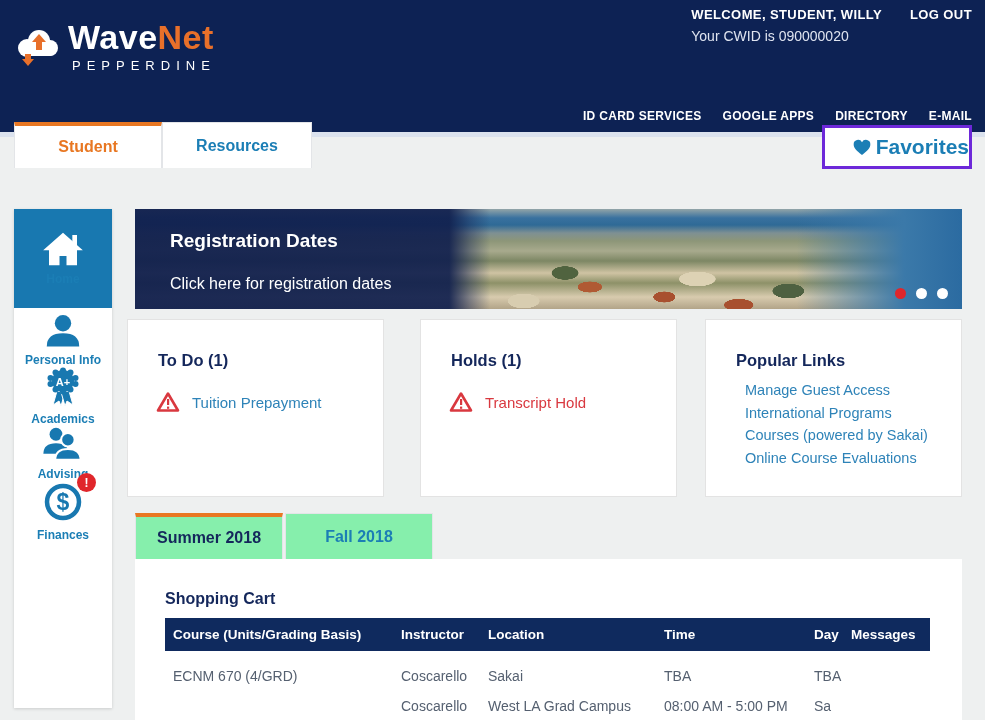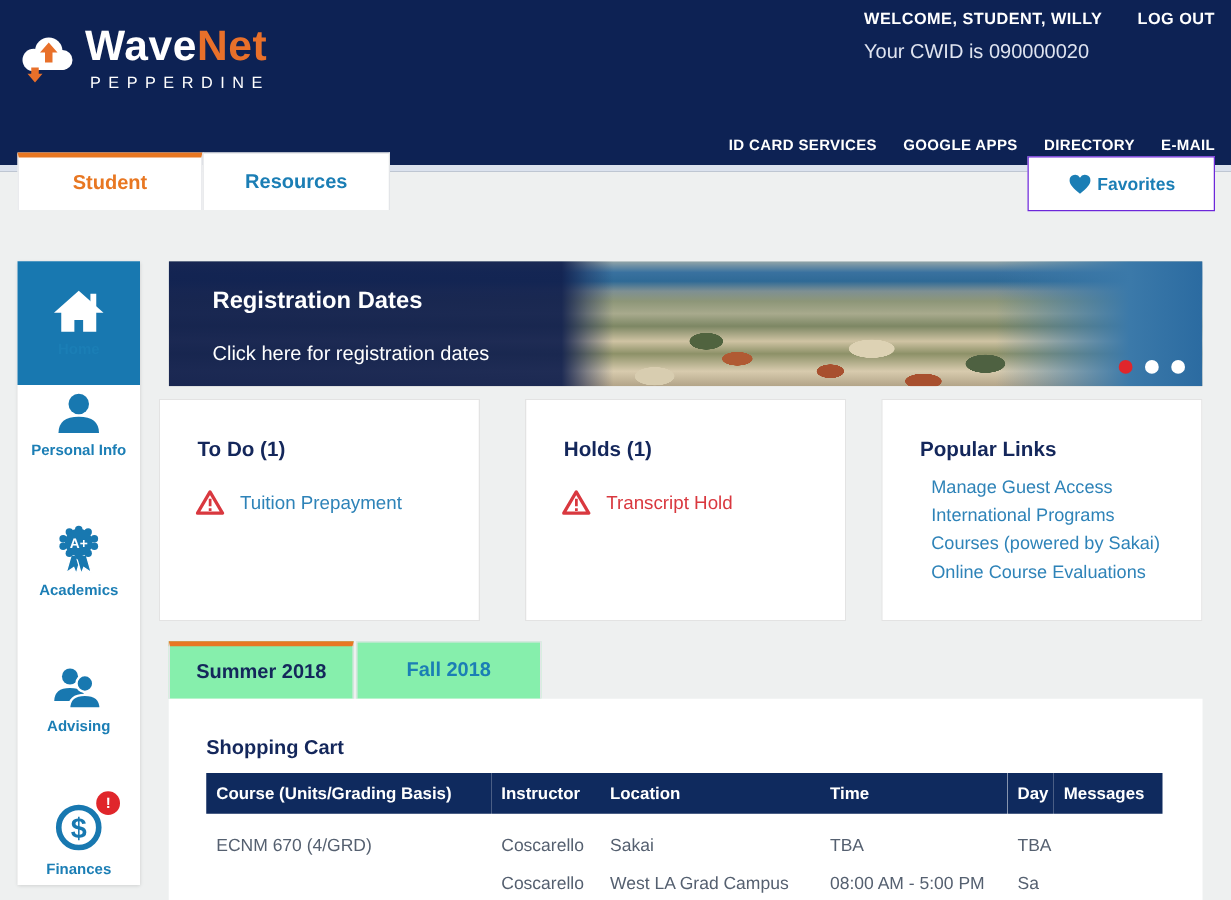--- a/index.html
+++ b/index.html
@@ -15,43 +15,43 @@
   .logo-textwrap { margin-left:6px; }
   .wordmark { font-size:34px; font-weight:bold; letter-spacing:0.5px; line-height:1; }
   .wordmark .w-wave { color:#ffffff; }
   .wordmark .w-net { color:#e8702a; }
   .logo-sub { color:#ffffff; font-size:13px; letter-spacing:6px; margin-top:4px; padding-left:4px; }
 
   .welcome-block { position:absolute; right:13px; top:7px; text-align:right; }
   .welcome-row { display:flex; gap:28px; justify-content:flex-end; }
   .welcome-text, .logout-link { color:#ffffff; font-size:13px; font-weight:bold; letter-spacing:0.4px; }
   .logout-link { cursor:pointer; }
-  .cwid { color:#dfe4f0; font-size:16px; margin-top:11px; text-align:left; }
+  .cwid { color:#dfe4f0; font-size:14px; margin-top:6px; text-align:left; }
 
   .quicklinks { position:absolute; right:13px; bottom:9px; display:flex; gap:21px;margin-left:36px; }
   .quicklinks span { color:#ffffff; font-size:12px; font-weight:bold; letter-spacing:0.3px; cursor:pointer; }
 
   
   .tab { position:absolute; top:122px; height:46px; background:#ffffff;
          display:flex; align-items:center; justify-content:center;
          font-size:16px; font-weight:bold; border:1px solid #e3e5e8; border-bottom:none; cursor:pointer; }
   .tab-student { left:14px; width:148px; color:#e87722; border-top:4px solid #e87722; }
   .tab-resources { left:162px; width:150px; color:#1b7eb5; }
   .favorites-btn { position:absolute; right:13px; top:125px; width:150px; height:44px;
-         background:#ffffff; border:1px solid #6d28d9; display:flex; align-items:center;
-         justify-content:center; gap:4px; color:#1b7eb5; font-size:14px; font-weight:bold; cursor:pointer; }
+         background:#ffffff; border:3px solid #6d28d9; display:flex; align-items:center;
+         justify-content:flex-end; gap:4px; color:#1b7eb5; font-size:21px; font-weight:bold; cursor:pointer; }
 
   
   .sidebar { position:absolute; left:14px; top:209px; width:98px; height:499px;
              background:#ffffff; box-shadow:0 1px 3px rgba(0,0,0,0.15); }
   .side-item { display:flex; flex-direction:column; align-items:center; justify-content:center;
                cursor:pointer; }
   .side-home { height:99px; background:#1878b0; }
   .side-home .side-label { color:#ffffff; }
-  .side-rest { height:400px; display:flex; flex-direction:column; justify-content:space-between; padding:6px 0; }
+  .side-rest { height:400px; display:flex; flex-direction:column; justify-content:flex-start; padding:6px 0; }
   .side-item .side-label { font-size:12px; font-weight:bold; color:#1b7eb5; margin-top:5px; }
   .fin-wrap { position:relative; }
   .fin-badge { position:absolute; top:-8px; right:-12px; width:19px; height:19px; background:#e0262b;
                border-radius:50%; color:#ffffff; font-size:12px; font-weight:bold; display:flex;
                align-items:center; justify-content:center; }
 
   
   .banner { position:absolute; left:135px; top:209px; width:827px; height:100px; overflow:hidden; cursor:pointer; }
   .banner-photo { position:absolute; inset:0;
     background:

